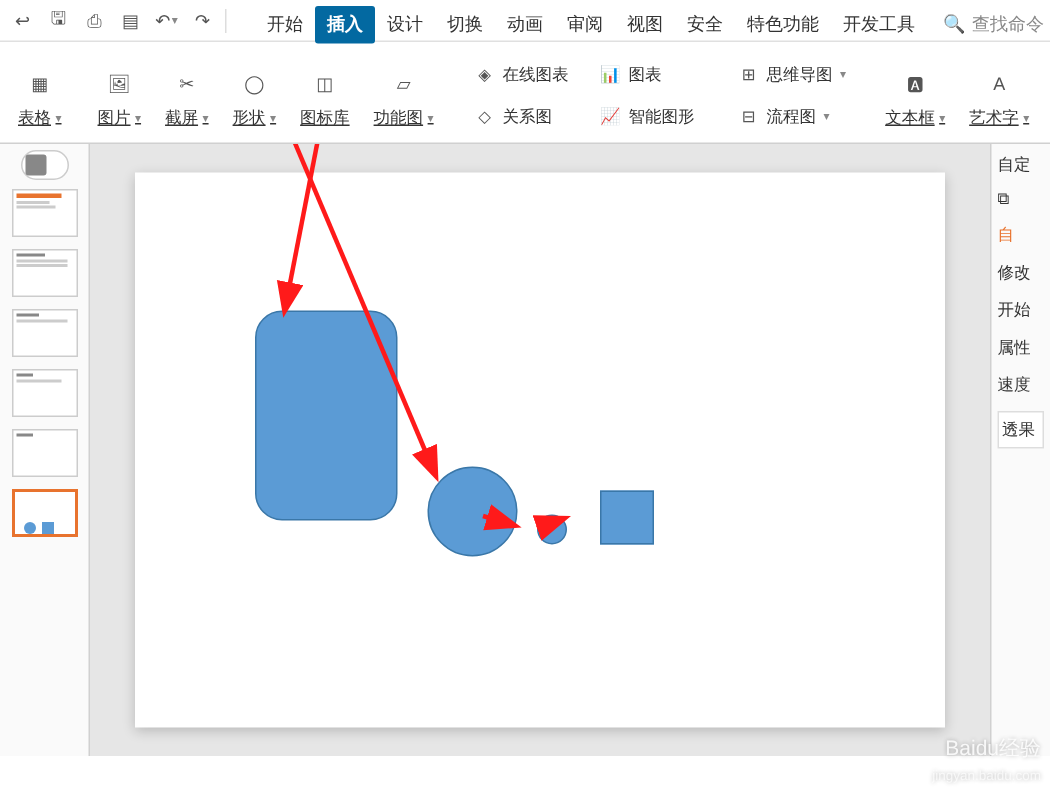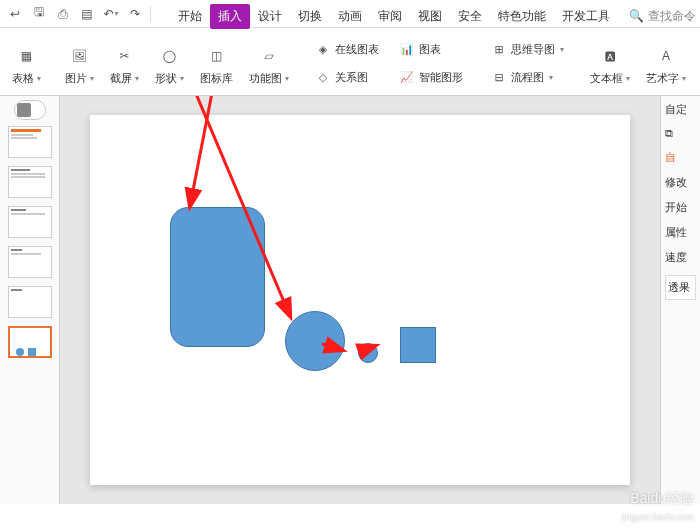--- a/index.html
+++ b/index.html
@@ -3,26 +3,26 @@
 <meta charset="utf-8">
 <style>
 * { margin: 0; padding: 0; box-sizing: border-box; }
 body { font-family: "Microsoft YaHei", sans-serif; font-size: 12px; background: #fff; width: 700px; height: 528px; overflow: hidden; position: relative; }
 .qat { height: 28px; display: flex; align-items: center; padding: 0 4px; gap: 2px; border-bottom: 1px solid #e0e0e0; }
 .qat-btn { width: 22px; height: 22px; display: flex; align-items: center; justify-content: center; color: #555; cursor: pointer; }
 .qat-sep { width: 1px; height: 16px; background: #ddd; margin: 0 2px; }
 .dd-caret { font-size: 8px; color: #888; margin-left: 1px; }
 .menubar { height: 26px; display: flex; align-items: center; padding-left: 160px; border-bottom: 1px solid #e0e0e0; position: relative; }
 .menu-item { padding: 4px 8px; color: #333; cursor: pointer; white-space: nowrap; }
-.menu-item.active { background: #a21caf; color: #fff; border-radius: 2px; }
+.menu-item.active { background: #0369a1; color: #fff; border-radius: 2px; font-weight: bold; }
 .search-area { position: absolute; right: 4px; display: flex; align-items: center; color: #888; gap: 4px; }
 .ribbon { height: 66px; display: flex; align-items: flex-start; padding: 4px 6px; gap: 4px; border-bottom: 1px solid #d0d0d0; overflow: hidden; }
 .ribbon-group { display: flex; flex-direction: column; align-items: center; justify-content: center; height: 58px; padding: 0 6px; cursor: pointer; }
 .ribbon-group .ico { height: 30px; display: flex; align-items: center; justify-content: center; color: #555; }
-.ribbon-group .lbl { font-size: 11px; color: #333; display: flex; align-items: center; gap: 2px; white-space: nowrap; }
+.ribbon-group .lbl { font-size: 11px; color: #333; display: flex; align-items: center; gap: 2px; white-space: nowrap; text-decoration: underline; }
 .ribbon-sep { width: 1px; height: 50px; background: #e0e0e0; margin: 4px 2px; }
 .ribbon-small-col { display: flex; flex-direction: column; gap: 2px; padding: 2px 4px; }
 .ribbon-small { display: flex; align-items: center; gap: 4px; height: 26px; padding: 0 4px; color: #333; cursor: pointer; white-space: nowrap; font-size: 11px; }
 .ribbon-small .si { width: 16px; text-align: center; color: #555; }
 .workspace { display: flex; height: calc(528px - 28px - 26px - 66px); }
 .thumb-panel { width: 60px; border-right: 1px solid #d0d0d0; display: flex; flex-direction: column; align-items: center; padding-top: 4px; overflow: hidden; background: #fafafa; }
 .thumb-switch { width: 32px; height: 20px; border: 1px solid #ccc; border-radius: 10px; margin-bottom: 6px; display: flex; align-items: center; padding: 0 2px; background: #fff; }
 .thumb-switch span { width: 14px; height: 14px; border-radius: 2px; background: #888; }
 .thumb { width: 44px; height: 32px; border: 1px solid #ccc; margin-bottom: 8px; background: #fff; font-size: 6px; overflow: hidden; padding: 2px; position: relative; }
 .thumb.sel { border: 2px solid #e8732e; }

